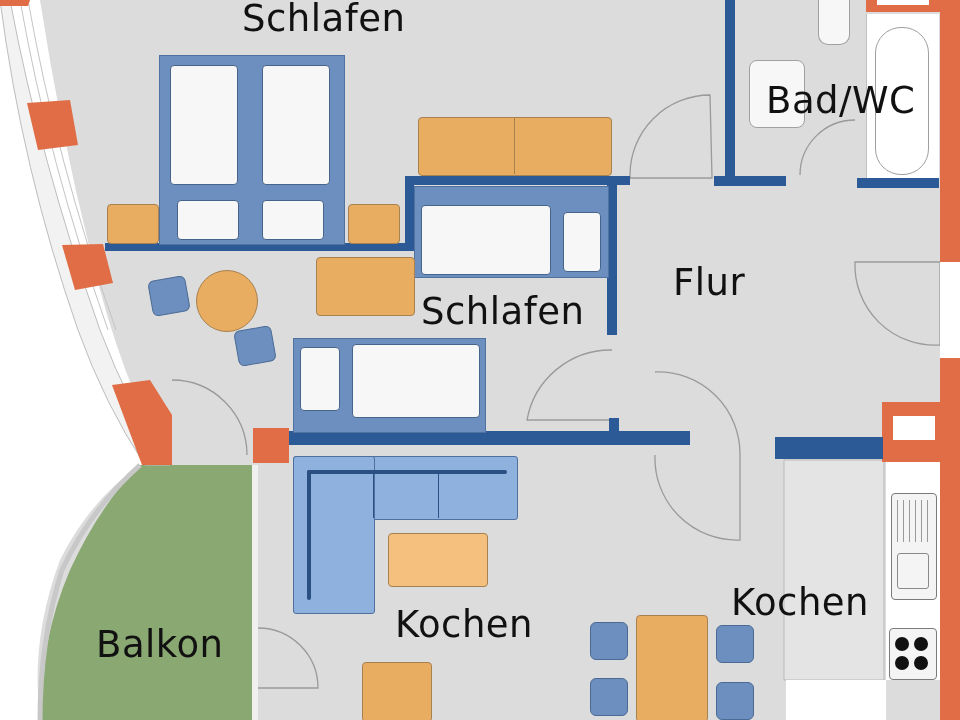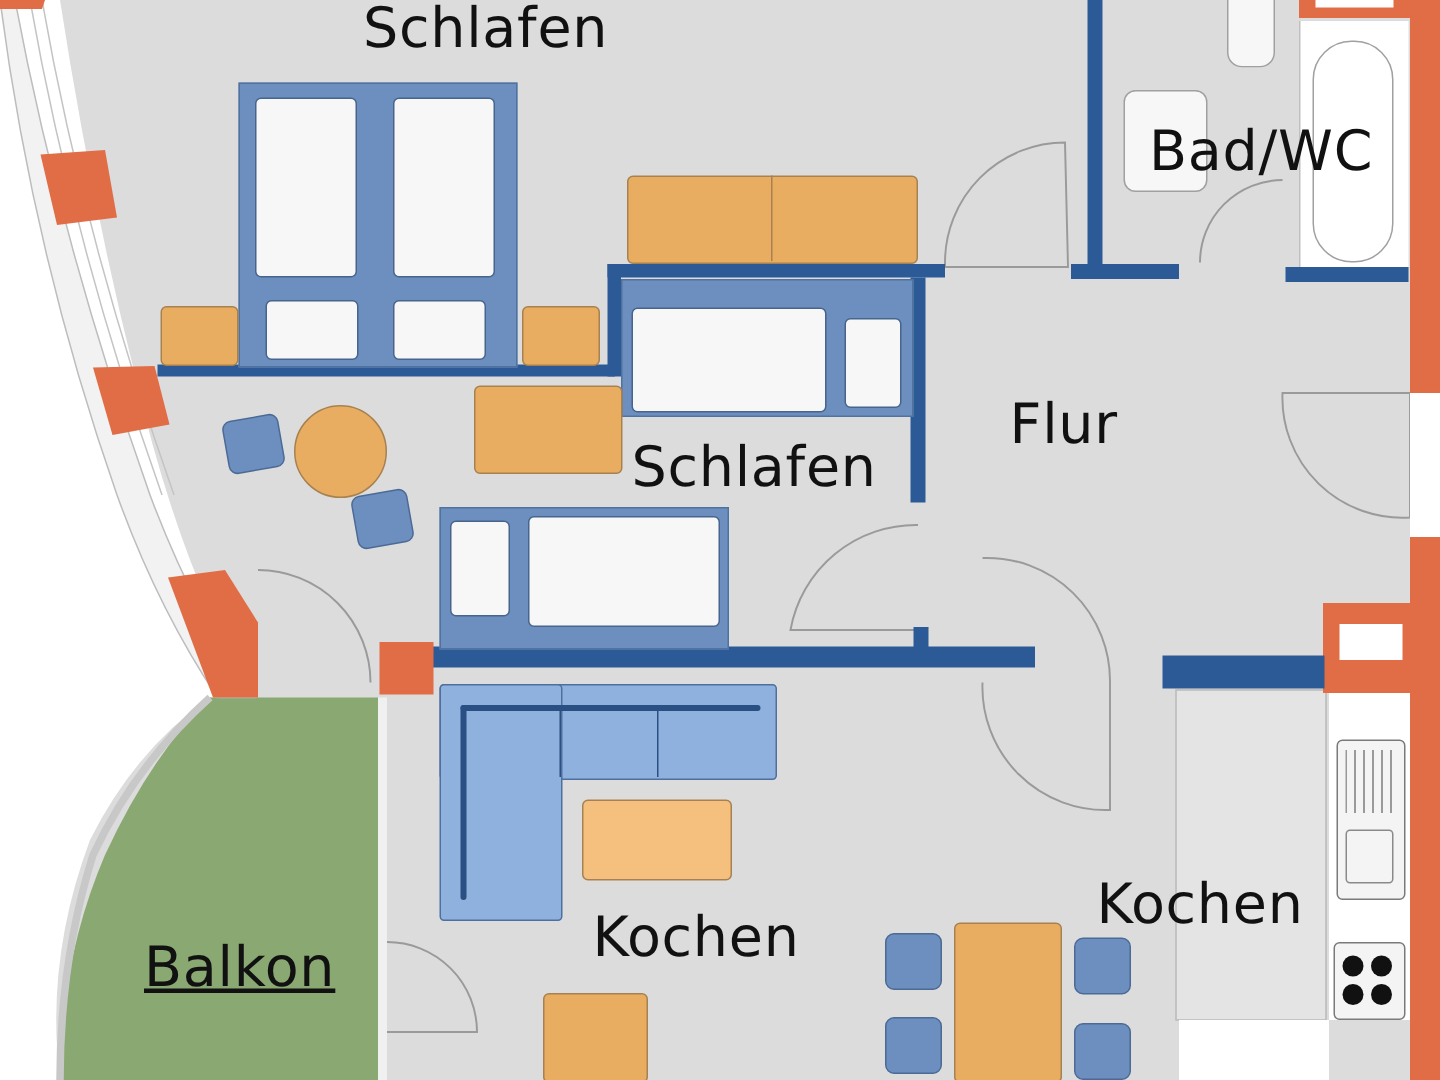--- a/index.html
+++ b/index.html
@@ -120,13 +120,13 @@
 <div class="abs" style="left:749px;top:60px;width:54px;height:66px;border:1px solid #a0a0a0;border-radius:8px;background:#f7f7f7;"></div>
 <div class="abs" style="left:866px;top:14px;width:72px;height:164px;background:#fff;border-left:1px solid #c0c0c0;"></div>
 <div class="abs" style="left:875px;top:27px;width:52px;height:146px;border:1px solid #a0a0a0;border-radius:26px;background:#fff;"></div>
 
 <div class="label" style="left:242px;top:0px;">Schlafen</div>
 <div class="label" style="left:766px;top:82px;">Bad/WC</div>
 <div class="label" style="left:673px;top:264px;">Flur</div>
 <div class="label" style="left:421px;top:293px;">Schlafen</div>
 <div class="label" style="left:395px;top:606px;">Kochen</div>
 <div class="label" style="left:731px;top:584px;text-align:right;">Kochen</div>
-<div class="label" style="left:96px;top:626px;text-decoration:underline;">Balkon</div>
+<div class="label" style="left:96px;top:626px;">Balkon</div>
 
 </body></html>

